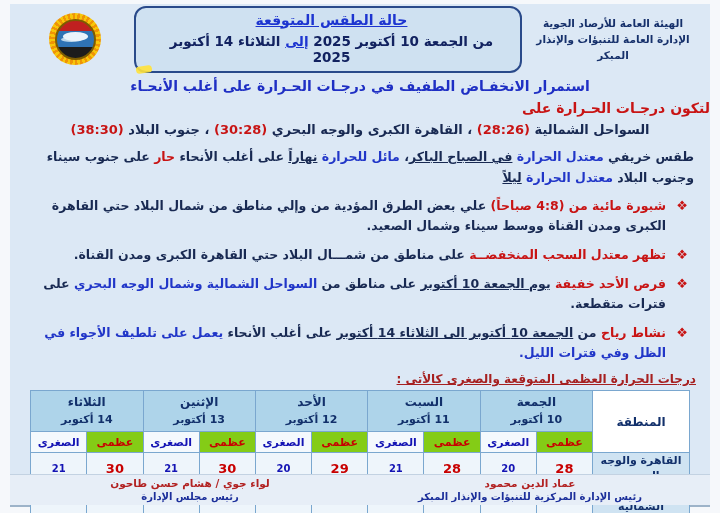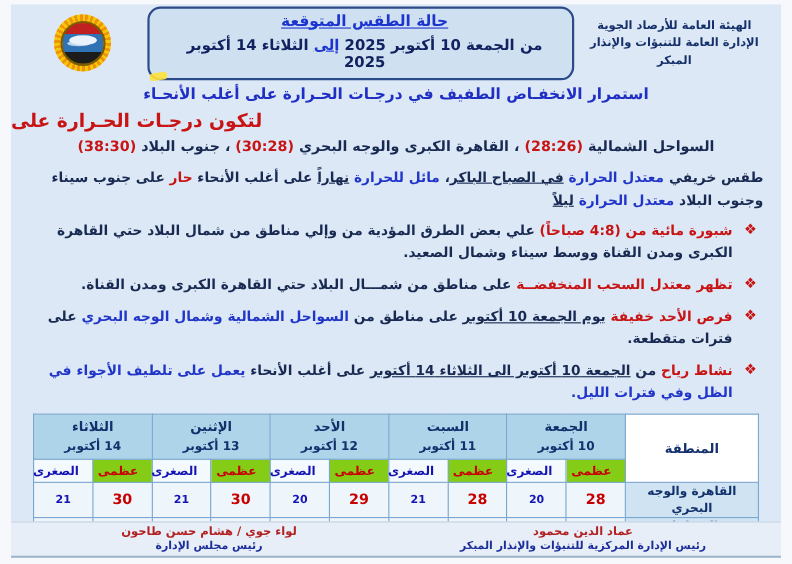--- a/index.html
+++ b/index.html
@@ -29,35 +29,35 @@
   .logo{width:52px;height:52px;border-radius:50%;
     background:repeating-conic-gradient(#f7c60a 0 6deg,#ef9406 6deg 12deg);
     display:flex;align-items:center;justify-content:center;}
   .logo-inner{width:37px;height:37px;border-radius:50%;border:2px solid #7c5c00;overflow:hidden;position:relative;
     background:linear-gradient(180deg,#c02020 0%,#c02020 28%,#2f73b5 28%,#2f73b5 70%,#1c1c1c 70%,#1c1c1c 100%);}
   .logo-inner:after{content:"";position:absolute;top:11px;right:6px;width:25px;height:9px;border-radius:50%;
     background:#eaf3fb;box-shadow:-4px 3px 0 -2px #bcd6ea;}
   .hl-mark{position:absolute;top:62px;right:558px;width:16px;height:7px;background:#ffe23a;border-radius:3px;transform:rotate(-8deg);opacity:.9;}
   
   .headline{color:#1f2fc4;font-weight:bold;font-size:14px;text-align:center;margin:8px 10px 0 10px;}
-  .lead{color:#c81414;font-weight:bold;font-size:17px;text-align:left;margin-top:6px;}
+  .lead{color:#c81414;font-weight:bold;font-size:14px;text-align:right;margin-top:6px;}
   .temps-line{color:#182952;font-weight:bold;font-size:13px;text-align:center;margin-top:6px;}
   .red{color:#c81414;}
   .blue{color:#2136c8;}
   .navy{color:#182952;}
   .u{text-decoration:underline;}
   
   .intro{color:#182952;font-weight:bold;font-size:12.5px;line-height:1.65;margin:10px 16px 0 16px;text-align:right;}
   .bullets{margin:8px 22px 0 16px;}
   .bullet{position:relative;padding-right:22px;color:#182952;font-weight:bold;font-size:12.5px;line-height:1.6;margin-bottom:9px;text-align:right;}
   .bullet .marker{position:absolute;right:0;top:0;color:#c81414;font-size:13px;}
   
   .table-intro{color:#a62020;font-weight:bold;font-size:12px;text-decoration:underline;text-align:right;margin:2px 14px 4px 0;}
   table.temps{border-collapse:collapse;margin:0 auto;width:660px;table-layout:fixed;}
-  table.temps td,table.temps th{border:1px solid #7aa7cf;text-align:center;vertical-align:middle;padding:1px 12px;}
+  table.temps td,table.temps th{border:1px solid #7aa7cf;text-align:center;vertical-align:middle;padding:1px 0;}
   th.region-head{background:#ffffff;color:#12306b;font-size:12px;font-weight:bold;width:96px;}
   th.day-head{background:#aed4ea;color:#12306b;font-weight:bold;font-size:12px;height:38px;line-height:1.4;}
   th.day-head .date{font-size:11px;}
   th.sub-max{background:#84cc16;color:#c80000;font-size:11px;height:18px;}
   th.sub-min{background:#f4f9fd;color:#1414b4;font-size:11px;height:18px;}
   td.region{background:#cfe3f2;color:#12306b;font-weight:bold;font-size:11px;line-height:1.3;padding:2px;}
   td.vmax{background:#eef5fb;color:#c80000;font-weight:bold;font-size:13px;height:22px;}
   td.vmin{background:#eef5fb;color:#1414b4;font-weight:bold;font-size:10px;height:22px;}
   
   .footer{position:absolute;bottom:0;right:0;left:0;height:30px;display:flex;align-items:center;
@@ -97,20 +97,21 @@
 
     <div class="intro"><span class="navy">طقس خريفي </span><span class="blue">معتدل الحرارة </span><span class="navy u">في الصباح الباكر</span><span class="navy">، </span><span class="blue">مائل للحرارة </span><span class="navy u">نهاراً</span><span class="navy"> على أغلب الأنحاء </span><span class="red">حار</span><span class="navy"> على جنوب سيناء وجنوب البلاد </span><span class="blue">معتدل الحرارة </span><span class="navy u">ليلاً</span></div>
 
     <div class="bullets">
       <div class="bullet"><span class="marker">❖</span><span class="red">شبورة مائية من (4:8 صباحاً)</span><span class="navy"> علي بعض الطرق المؤدية من وإلي مناطق من شمال البلاد حتي القاهرة الكبرى ومدن القناة ووسط سيناء وشمال الصعيد.</span></div>
       <div class="bullet"><span class="marker">❖</span><span class="red">تظهر معتدل السحب المنخفضــة</span><span class="navy"> على مناطق من شمـــال البلاد حتي القاهرة الكبرى ومدن القناة.</span></div>
       <div class="bullet"><span class="marker">❖</span><span class="red">فرص الأحد خفيفة </span><span class="navy u">يوم الجمعة 10 أكتوبر</span><span class="navy"> على مناطق من </span><span class="blue">السواحل الشمالية وشمال الوجه البحري</span><span class="navy"> على فترات متقطعة.</span></div>
       <div class="bullet"><span class="marker">❖</span><span class="red">نشاط رياح</span><span class="navy"> من </span><span class="navy u">الجمعة 10 أكتوبر الى الثلاثاء 14 أكتوبر</span><span class="navy"> على أغلب الأنحاء </span><span class="blue">يعمل على تلطيف الأجواء في الظل وفي فترات الليل.</span></div>
     </div>
 
+    <div class="table-intro">درجات الحرارة العظمى المتوقعة والصغرى كالأتى :</div>
     <table class="temps">
       <tbody>
           <tr>
         <th class="region-head" rowspan="2">المنطقة</th>
         <th class="day-head" colspan="2"><span>الجمعة</span><br><span class="date">10 أكتوبر</span></th>
         <th class="day-head" colspan="2"><span>السبت</span><br><span class="date">11 أكتوبر</span></th>
         <th class="day-head" colspan="2"><span>الأحد</span><br><span class="date">12 أكتوبر</span></th>
         <th class="day-head" colspan="2"><span>الإثنين</span><br><span class="date">13 أكتوبر</span></th>
         <th class="day-head" colspan="2"><span>الثلاثاء</span><br><span class="date">14 أكتوبر</span></th>
       </tr>

